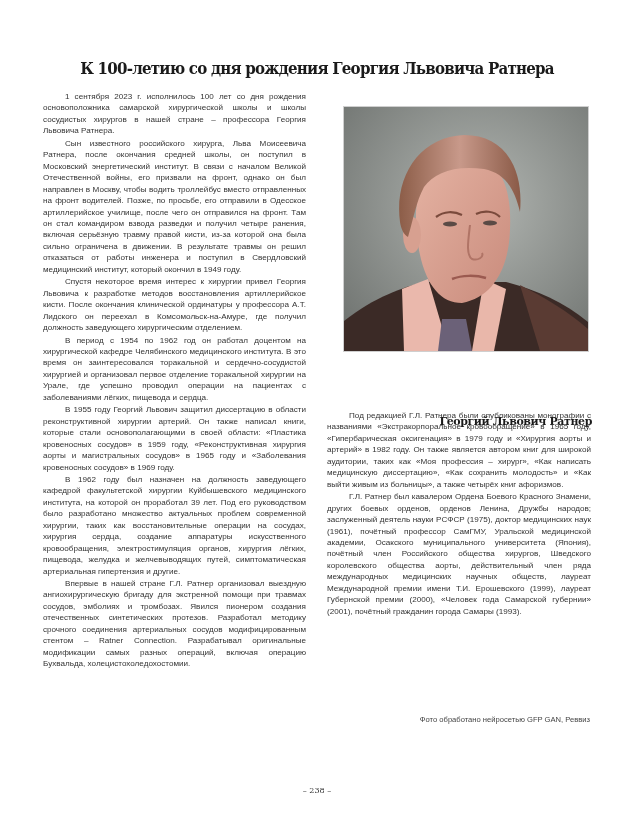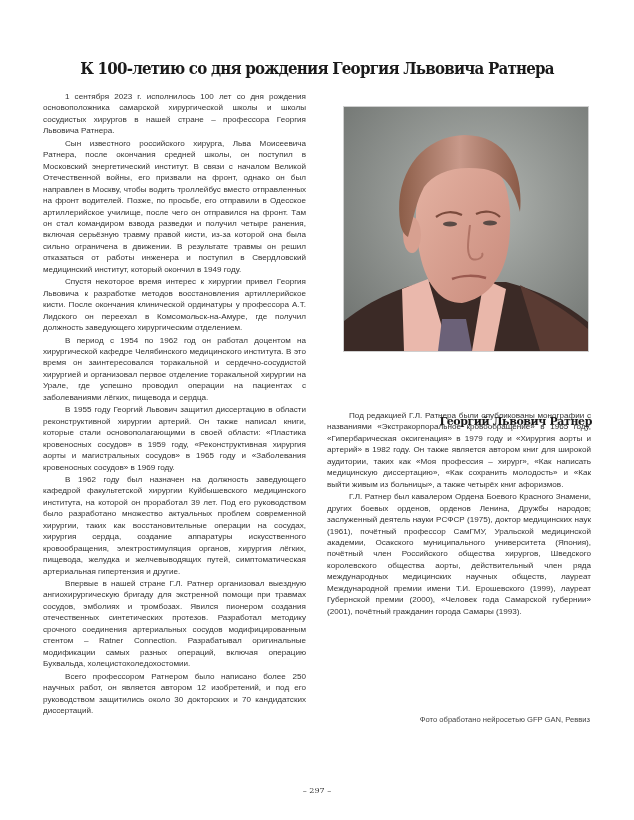--- a/index.html
+++ b/index.html
@@ -41,21 +41,20 @@
 <div class="title">К 100-летию со дня рождения Георгия Львовича Ратнера</div>
 
 <div class="col" id="left-col">
   <p>1 сентября 2023 г. исполнилось 100 лет со дня рождения основоположника самарской хирургической школы и школы сосудистых хирургов в нашей стране – профессора Георгия Львовича Ратнера.</p>
   <p>Сын известного российского хирурга, Льва Моисеевича Ратнера, после окончания средней школы, он поступил в Московский энергетический институт. В связи с началом Великой Отечественной войны, его призвали на фронт, однако он был направлен в Москву, чтобы водить троллейбус вместо отправленных на фронт водителей. Позже, по просьбе, его отправили в Одесское артиллерийское училище, после чего он отправился на фронт. Там он стал командиром взвода разведки и получил четыре ранения, включая серьёзную травму правой кисти, из-за которой она была сильно ограничена в движении. В результате травмы он решил отказаться от работы инженера и поступил в Свердловский медицинский институт, который окончил в 1949 году.</p>
   <p>Спустя некоторое время интерес к хирургии привел Георгия Львовича к разработке методов восстановления артиллерийское кисти. После окончания клинической ординатуры у профессора А.Т. Лидского он переехал в Комсомольск-на-Амуре, где получил должность заведующего хирургическим отделением.</p>
   <p>В период с 1954 по 1962 год он работал доцентом на хирургической кафедре Челябинского медицинского института. В это время он заинтересовался торакальной и сердечно-сосудистой хирургией и организовал первое отделение торакальной хирургии на Урале, где успешно проводил операции на пациентах с заболеваниями лёгких, пищевода и сердца.</p>
   <p>В 1955 году Георгий Львович защитил диссертацию в области реконструктивной хирургии артерий. Он также написал книги, которые стали основополагающими в своей области: «Пластика кровеносных сосудов» в 1959 году, «Реконструктивная хирургия аорты и магистральных сосудов» в 1965 году и «Заболевания кровеносных сосудов» в 1969 году.</p>
   <p>В 1962 году был назначен на должность заведующего кафедрой факультетской хирургии Куйбышевского медицинского института, на которой он проработал 39 лет. Под его руководством было разработано множество актуальных проблем современной хирургии, таких как восстановительные операции на сосудах, хирургия сердца, создание аппаратуры искусственного кровообращения, электростимуляция органов, хирургия лёгких, пищевода, желудка и желчевыводящих путей, симптоматическая артериальная гипертензия и другие.</p>
   <p>Впервые в нашей стране Г.Л. Ратнер организовал выездную ангиохирургическую бригаду для экстренной помощи при травмах сосудов, эмболиях и тромбозах. Явился пионером создания отечественных синтетических протезов. Разработал методику срочного соединения артериальных сосудов модифицированным стентом – Ratner Connection. Разрабатывал оригинальные модификации самых разных операций, включая операцию Бухвальда, холецистохоледохостомии.</p>
-  <p>Всего профессором Ратнером было написано более 250 научных работ, он является автором 12 изобретений, и под его руководством защитились около 30 докторских и 70 кандидатских диссертаций.</p>
 </div>
 
 <div class="photo" title="Портрет Георгия Львовича Ратнера">
   <svg width="244" height="244" viewBox="0 0 244 244">
     <defs>
       <radialGradient id="bg" cx="0.55" cy="0.4" r="0.75">
         <stop offset="0" stop-color="#b2b6b2"></stop>
         <stop offset="1" stop-color="#6f7370"></stop>
       </radialGradient>
       <linearGradient id="skin" x1="0" y1="0" x2="1" y2="1">
@@ -90,13 +89,13 @@
   <div>Георгий Львович Ратнер</div>
 </div>
 
 <div class="col" id="right-col">
   <p>Под редакцией Г.Л. Ратнера были опубликованы монографии с названиями «Экстракорпоральное кровообращение» в 1965 году, «Гипербарическая оксигенация» в 1979 году и «Хирургия аорты и артерий» в 1982 году. Он также является автором книг для широкой аудитории, таких как «Моя профессия – хирург», «Как написать медицинскую диссертацию», «Как сохранить молодость» и «Как выйти живым из больницы», а также четырёх книг афоризмов.</p>
   <p>Г.Л. Ратнер был кавалером Ордена Боевого Красного Знамени, других боевых орденов, орденов Ленина, Дружбы народов; заслуженный деятель науки РСФСР (1975), доктор медицинских наук (1961), почётный профессор СамГМУ, Уральской медицинской академии, Осакского муниципального университета (Япония), почётный член Российского общества хирургов, Шведского королевского общества аорты, действительный член ряда международных медицинских научных обществ, лауреат Международной премии имени Т.И. Ерошевского (1999), лауреат Губернской премии (2000), «Человек года Самарской губернии» (2001), почётный гражданин города Самары (1993).</p>
 </div>
 
 <div class="credit">Фото обработано нейросетью GFP GAN, Реввиз</div>
 
-<div class="page-num">– 297 –</div>
+<div class="page-num">– 238 –</div>
 
 </body></html>

